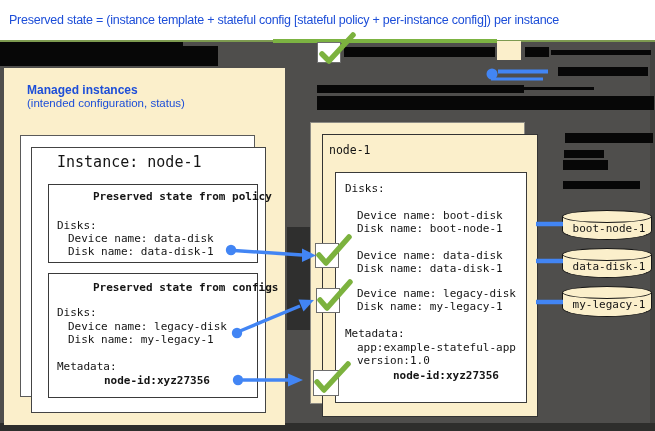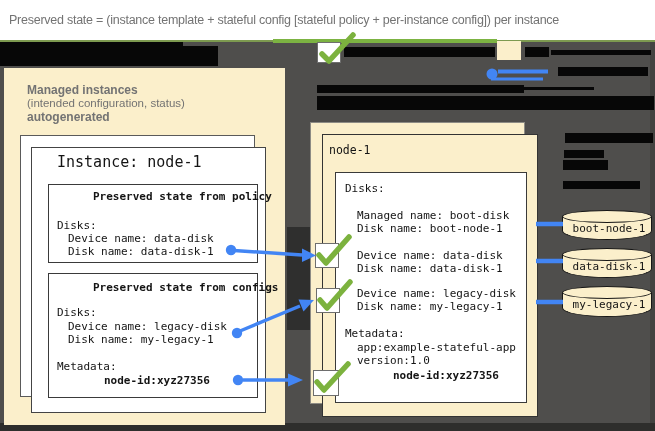--- a/index.html
+++ b/index.html
@@ -4,21 +4,21 @@
 <style>
   html,body{margin:0;padding:0;background:#ffffff;}
   .canvas{position:relative;width:655px;height:431px;overflow:hidden;background:#ffffff;font-family:"Liberation Sans",sans-serif;}
   .abs{position:absolute;}
   .bg{background:#4F4E4C;}
   .panel{background:#FBEFCB;}
   .whitebox{background:#ffffff;}
   .bordered{border:1px solid #3a3a3a;box-sizing:border-box;}
   .mono{font-family:"DejaVu Sans Mono","Liberation Mono",monospace;font-size:11px;color:#141414;white-space:pre;line-height:13px;}
   .mono.b{font-weight:bold;margin-left:36px;}
-  .sans{color:#737373;}
+  .sans{color:#1d4ed8;}
   .redact{background:#070707;}
   .checkbox{background:#ffffff;border:1.4px solid #6e6e6e;box-sizing:border-box;}
   .cyl-top{position:absolute;left:0;right:0;top:0;height:13px;background:#FBEFCB;border:1.6px solid #161616;border-radius:50%;box-sizing:border-box;z-index:2;}
   .cyl-body{position:absolute;left:0;right:0;top:6px;bottom:0;background:#FBEFCB;border:1.6px solid #161616;border-top:none;border-radius:0 0 45px 45px / 0 0 9px 9px;box-sizing:border-box;z-index:1;}
   .cyl-label{position:absolute;left:4px;right:0;top:12px;text-align:center;z-index:3;font-family:"DejaVu Sans Mono","Liberation Mono",monospace;font-size:11px;color:#141414;}
   svg.overlay{position:absolute;left:0;top:0;z-index:60;pointer-events:none;}
   .z10{z-index:10}.z20{z-index:20}.z30{z-index:30}.z40{z-index:40}.z50{z-index:50}
 </style>
 </head>
 <body>
@@ -51,21 +51,20 @@
   <div class="abs redact z30" style="left:565px;top:133px;width:88px;height:10px;"></div>
   <div class="abs redact z30" style="left:564px;top:150px;width:40px;height:8px;"></div>
   <div class="abs redact z30" style="left:563px;top:160px;width:45px;height:10px;"></div>
   <div class="abs redact z30" style="left:563px;top:181px;width:77px;height:8px;"></div>
 
   <div class="abs z30" style="left:287px;top:227px;width:23px;height:103px;background:#2f2f2e;"></div>
 
   <div class="abs panel z10" style="left:4px;top:68px;width:281px;height:357px;"></div>
   <div class="abs sans z20" style="left:27px;top:97px;font-size:11.5px;">(intended configuration, status)</div>
   <div class="abs sans z20" style="left:27px;top:83px;font-size:12px;font-weight:bold;">Managed instances</div>
-  <div class="abs sans z20" style="left:27px;top:110px;font-size:12px;font-weight:bold;">autogenerated</div>
 
   <div class="abs whitebox z10" style="left:20px;top:135px;width:235px;height:262px;border:1px solid #5a5a5a;box-sizing:border-box;"></div>
   <div class="abs whitebox z20" style="left:31px;top:147px;width:235px;height:266px;border:1px solid #444444;box-sizing:border-box;"></div>
   <div class="abs mono z30" style="left:40px;top:156px;font-size:15px;margin-left:17px;">Instance: node-1</div>
 
   <div class="abs whitebox bordered z30" style="left:48px;top:184px;width:210px;height:79px;"></div>
   <div class="abs mono b z40" style="left:57px;top:190px;">Preserved state from policy</div>
   <div class="abs mono z40" style="left:57px;top:219px;">Disks:</div>
   <div class="abs mono z40" style="left:68px;top:232px;">Device name: data-disk</div>
   <div class="abs mono z40" style="left:68px;top:245px;"><span>Disk name: </span><span class="b">data-disk-1</span></div>
@@ -77,21 +76,21 @@
   <div class="abs mono z40" style="left:68px;top:333px;"><span>Disk name: </span><span class="b">my-legacy-1</span></div>
   <div class="abs mono z40" style="left:57px;top:360px;">Metadata:</div>
   <div class="abs mono b z40" style="left:68px;top:374px;">node-id:xyz27356</div>
 
   <div class="abs panel z10" style="left:310px;top:122px;width:215px;height:282px;border:1px solid #8d8b84;box-sizing:border-box;"></div>
   <div class="abs panel z20" style="left:322px;top:134px;width:216px;height:283px;border:1.2px solid #333333;box-sizing:border-box;"></div>
   <div class="abs mono z30" style="left:329px;top:144px;font-size:11.5px;">node-1</div>
 
   <div class="abs whitebox bordered z30" style="left:335px;top:172px;width:192px;height:231px;"></div>
   <div class="abs mono z40" style="left:345px;top:182px;">Disks:</div>
-  <div class="abs mono z40" style="left:357px;top:209px;">Managed name: boot-disk</div>
+  <div class="abs mono z40" style="left:357px;top:209px;">Device name: boot-disk</div>
   <div class="abs mono z40" style="left:357px;top:222px;">Disk name: boot-node-1</div>
   <div class="abs mono z40" style="left:357px;top:249px;">Device name: data-disk</div>
   <div class="abs mono z40" style="left:357px;top:262px;"><span>Disk name: </span><span class="b">data-disk-1</span></div>
   <div class="abs mono z40" style="left:357px;top:287px;">Device name: legacy-disk</div>
   <div class="abs mono z40" style="left:357px;top:300px;"><span>Disk name: </span><span class="b">my-legacy-1</span></div>
   <div class="abs mono z40" style="left:345px;top:327px;">Metadata:</div>
   <div class="abs mono z40" style="left:357px;top:341px;">app:example-stateful-app</div>
   <div class="abs mono z40" style="left:357px;top:354px;">version:1.0</div>
   <div class="abs mono b z40" style="left:357px;top:369px;">node-id:xyz27356</div>
 

